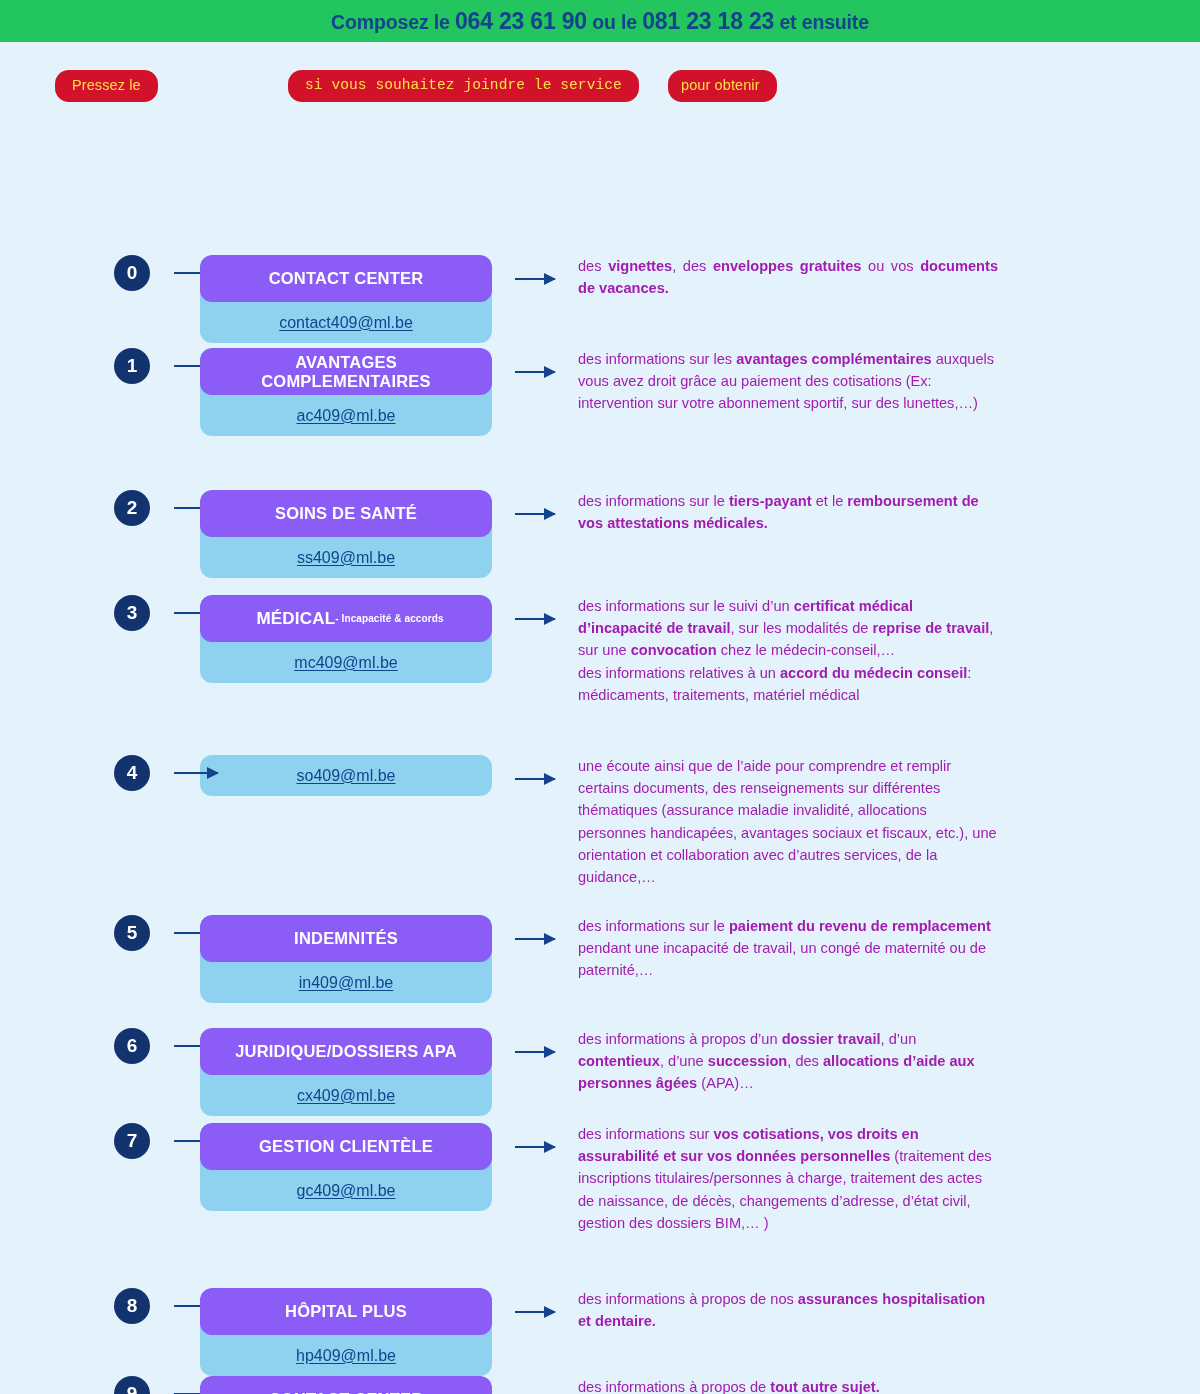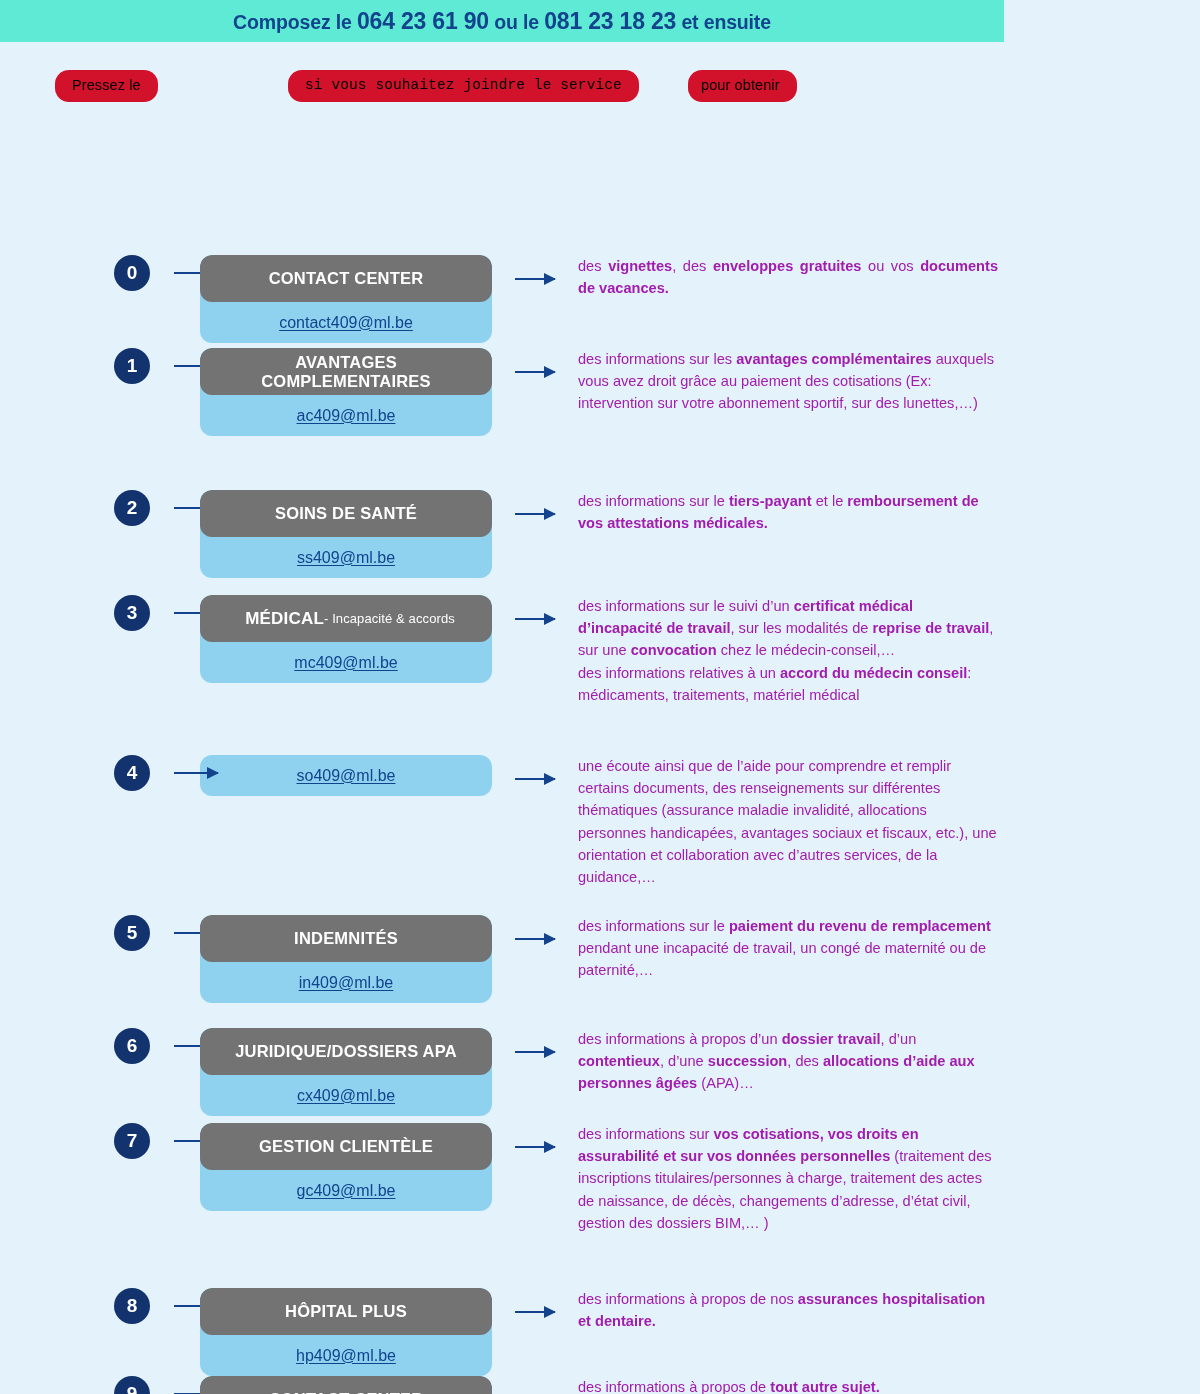--- a/index.html
+++ b/index.html
@@ -12,23 +12,23 @@
   body {
     background: #e4f3fb;
     font-family: "Liberation Sans", sans-serif;
     color: #12438c;
     overflow: hidden;
     position: relative;
   }
 
   
   .header-band {
-    width: 1004px;
+    width: 1200px;
     height: 42px;
-    background: #5eead4;
+    background: #22c55e;
     display: flex;
     align-items: center;
     justify-content: center;
   }
 
   .header-title {
     font-size: 19.5px;
     font-weight: bold;
     color: #12438c;
     letter-spacing: -0.15px;
@@ -42,32 +42,32 @@
 
   
   .legend-row {
     position: relative;
     height: 68px;
   }
 
   .pill {
     position: absolute;
     background: #d2112a;
-    color: #000000;
+    color: #fde047;
     border-radius: 14px;
     font-size: 14.5px;
     line-height: 1;
     padding: 8px 17px 9px 17px;
     white-space: nowrap;
     letter-spacing: 0.1px;
     top: 28px;
   }
   .pill-press   { left: 55px;  }
   .pill-service { left: 288px; font-family: Liberation Mono, monospace; }
-  .pill-obtain  { left: 688px; padding-left: 13px; }
+  .pill-obtain  { left: 668px; padding-left: 13px; }
 
   
   .rows {
     position: relative;
   }
 
   .row {
     position: absolute;
     left: 0;
     width: 1200px;
@@ -122,42 +122,42 @@
     flex-shrink: 0;
     margin-left: 20px;
   }
   .service-box {
     width: 292px;
     border-radius: 12px;
     background: #8fd2f0;
     overflow: hidden;
   }
   .service-title {
-    background: #737373;
+    background: #8b5cf6;
     color: #ffffff;
     border-radius: 12px;
     height: 47px;
     display: flex;
     align-items: center;
     justify-content: center;
     font-size: 16.5px;
     font-weight: bold;
     letter-spacing: 0.2px;
     text-align: center;
     padding: 0 8px;
     position: relative;
     z-index: 2;
   }
   .service-title.split {
     font-size: 17px;
     padding-left: 16px;
   }
   .service-title .sub {
-    font-size: 13px;
-    font-weight: normal;
+    font-size: 10px;
+    font-weight: bold;
     letter-spacing: 0.1px;
   }
   .service-mail {
     height: 41px;
     display: flex;
     align-items: center;
     justify-content: center;
     font-size: 16px;
     color: #12438c;
     text-decoration: underline;

